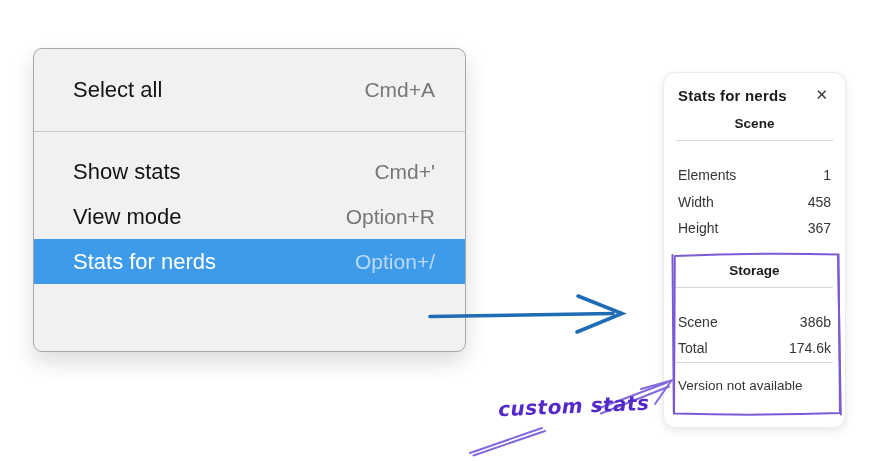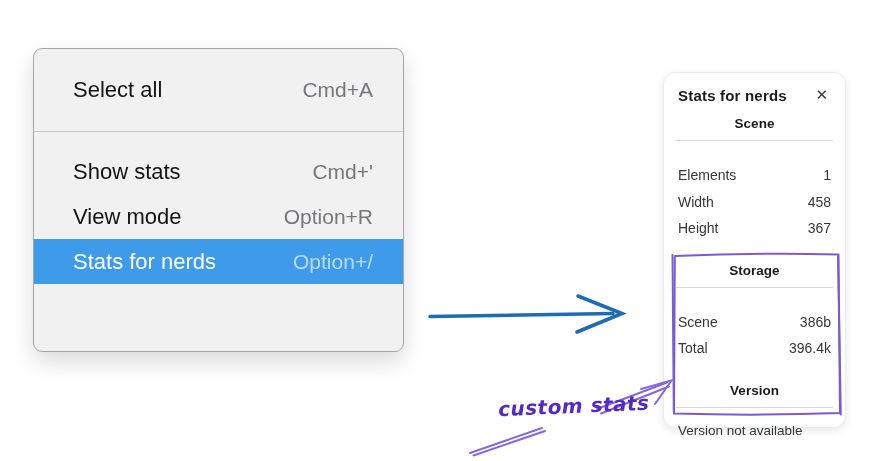--- a/index.html
+++ b/index.html
@@ -9,21 +9,21 @@
     background: #ffffff;
     font-family: "Liberation Sans", sans-serif;
     overflow: hidden;
   }
   .stage { position: absolute; inset: 0; width: 873px; height: 461px; }
 
   
   .context-menu {
     position: absolute;
     left: 33px; top: 48px;
-    width: 371px; height: 304px;
+    width: 433px; height: 304px;
     background: #f1f1f2;
     border: 1.5px solid #a6a7ab;
     border-radius: 9px;
     box-shadow: 0 10px 22px rgba(0,0,0,0.14);
     overflow: hidden;
   }
   .menu-group-top { padding: 19px 0; }
   .menu-group-bottom { padding: 17px 0 19px; }
   .menu-divider { height: 0; border-top: 1px solid #c7c8ca; }
   .menu-item {
@@ -177,25 +177,24 @@
 
     <div class="section-header">Storage</div>
     <hr class="section-rule">
     <div class="stat-rows">
       <div class="stat-row">
         <span class="stat-label">Scene</span>
         <span class="stat-value">386b</span>
       </div>
       <div class="stat-row">
         <span class="stat-label">Total</span>
-        <span class="stat-value">396.4k</span>
-      </div>
-    </div>
-
-    <div class="section-header">Version</div>
+        <span class="stat-value">174.6k</span>
+      </div>
+    </div>
+
     <hr class="section-rule">
     <div class="section-note">Version not available</div>
   </div>
 
   <svg class="overlay" viewBox="0 0 873 461" xmlns="http://www.w3.org/2000/svg">
 
     <g stroke="#1d6cb5" stroke-width="3.6" fill="none" stroke-linecap="round">
       <path d="M430 316.5 L613 313.5"></path>
       <path d="M578 296 L622 313.5 L577 332"></path>
     </g>

